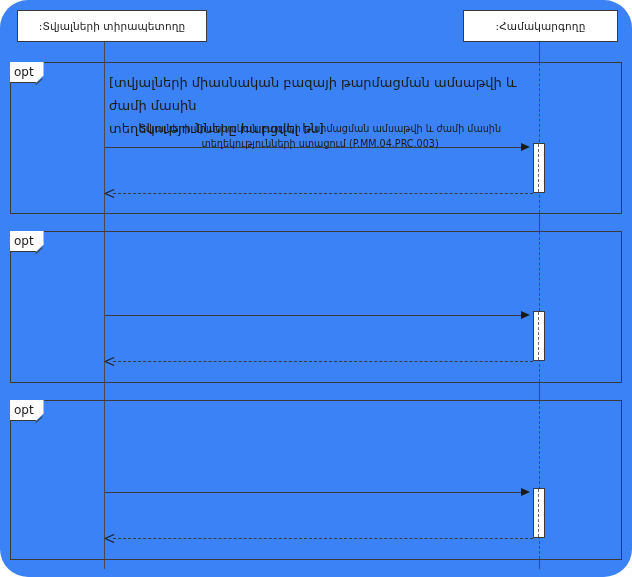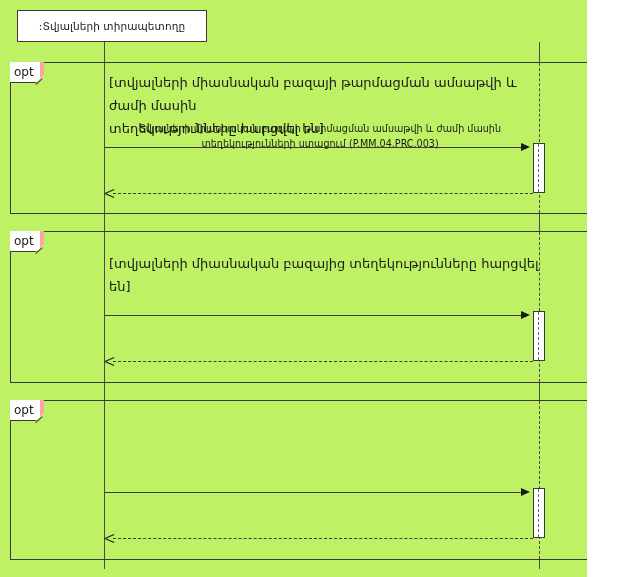--- a/index.html
+++ b/index.html
@@ -6,24 +6,25 @@
     margin: 0;
     padding: 0;
     background: #ffffff;
   }
   body {
     font-family: "DejaVu Sans", sans-serif;
     color: #1a1a1a;
   }
   #canvas {
     position: relative;
-    width: 587px;
+    width: 632px;
     height: 577px;
-    background: #bef264;
+    background: #3b82f6;
     overflow: hidden;
+    border-radius: 28px;
   }
 
   
   .lifeline-head {
     position: absolute;
     box-sizing: border-box;
     border: 1px solid #3a3a3a;
     background: #ffffff;
     display: flex;
     align-items: center;
@@ -64,21 +65,21 @@
   #frag-3 { left: 10px; top: 400px; width: 612px; height: 160px; }
 
   .frag-tag {
     position: absolute;
     left: 0;
     top: 0;
     width: 34px;
     height: 21px;
     box-sizing: border-box;
     background: #ffffff;
-    border-right: 4px solid #fca5a5;
+    border-right: 1px solid #fca5a5;
     border-bottom: 1px solid #3a3a3a;
     
     clip-path: polygon(0 0, 100% 0, 100% 62%, 76% 100%, 0 100%);
     font-size: 12px;
     line-height: 20px;
     padding-left: 4px;
     color: #1a1a1a;
     z-index: 5;
   }
   .frag-tag-fold {
@@ -186,20 +187,23 @@
 </style>
 </head>
 <body>
 
 <div id="canvas">
 
   <div class="lifeline-head" id="head-owner">
     <span>:Տվյալների տիրապետողը</span>
   </div>
 
+  <div class="lifeline-head" id="head-coord">
+    <span>:Համակարգողը</span>
+  </div>
 
   <div class="lifeline-solid" style="left:104px; top:42px; height:21px;"></div>
   <div class="lifeline-solid" style="left:104px; top:63px; height:150px;"></div>
   <div class="lifeline-solid" style="left:104px; top:213px; height:19px;"></div>
   <div class="lifeline-solid" style="left:104px; top:232px; height:150px;"></div>
   <div class="lifeline-solid" style="left:104px; top:382px; height:19px;"></div>
   <div class="lifeline-solid" style="left:104px; top:401px; height:158px;"></div>
   <div class="lifeline-solid" style="left:104px; top:559px; height:10px;"></div>
 
   <div class="lifeline-solid" style="left:539px; top:42px; height:21px;"></div>
@@ -228,21 +232,20 @@
     <div class="activation-inner"></div>
   </div>
 
   <div class="ret-line" style="left:113px; top:193px; width:420px;"></div>
   <div class="ret-head" style="left:105px; top:189px;"></div>
 
   <div class="fragment" id="frag-2"></div>
   <div class="frag-tag" style="left:10px; top:231px;">opt</div>
   <div class="frag-tag-fold" style="left:36px; top:244px;"></div>
 
-  <div class="guard" style="left:109px; top:252px; width:440px;">[տվյալների միասնական բազայից տեղեկությունները հարցվել են]</div>
 
 
   <div class="src-stub" style="left:105px; top:315px; width:30px;"></div>
   <div class="call-line" style="left:105px; top:315px; width:416px;"></div>
   <div class="call-head" style="left:521px; top:310.5px;"></div>
 
   <div class="activation" style="left:533px; top:311px; height:50px;">
     <div class="activation-inner"></div>
   </div>
 

